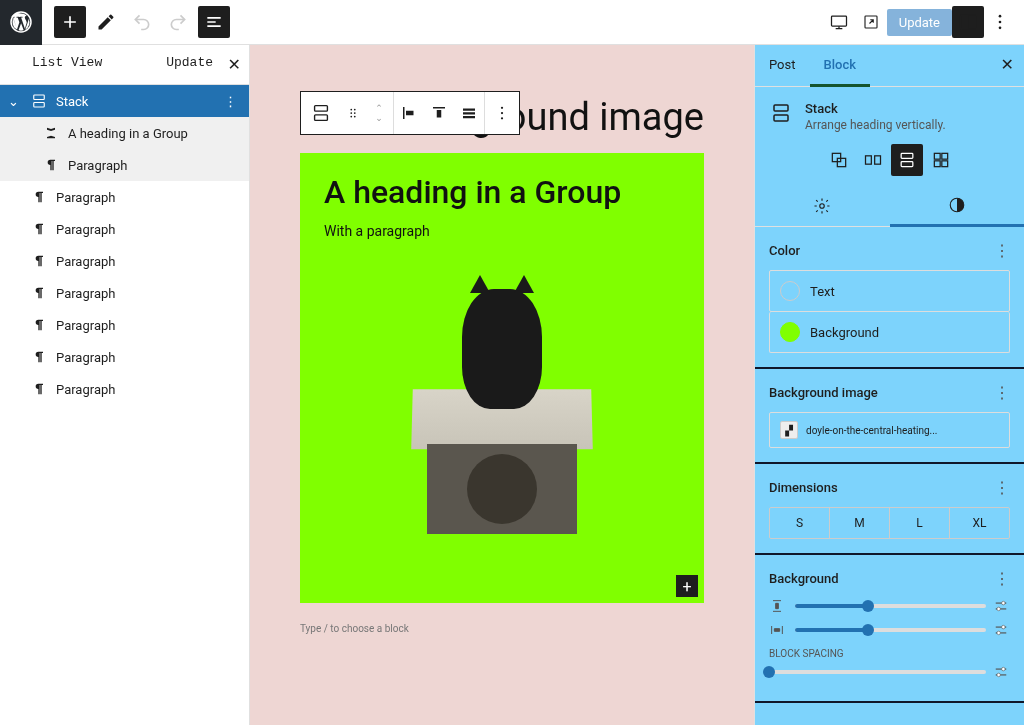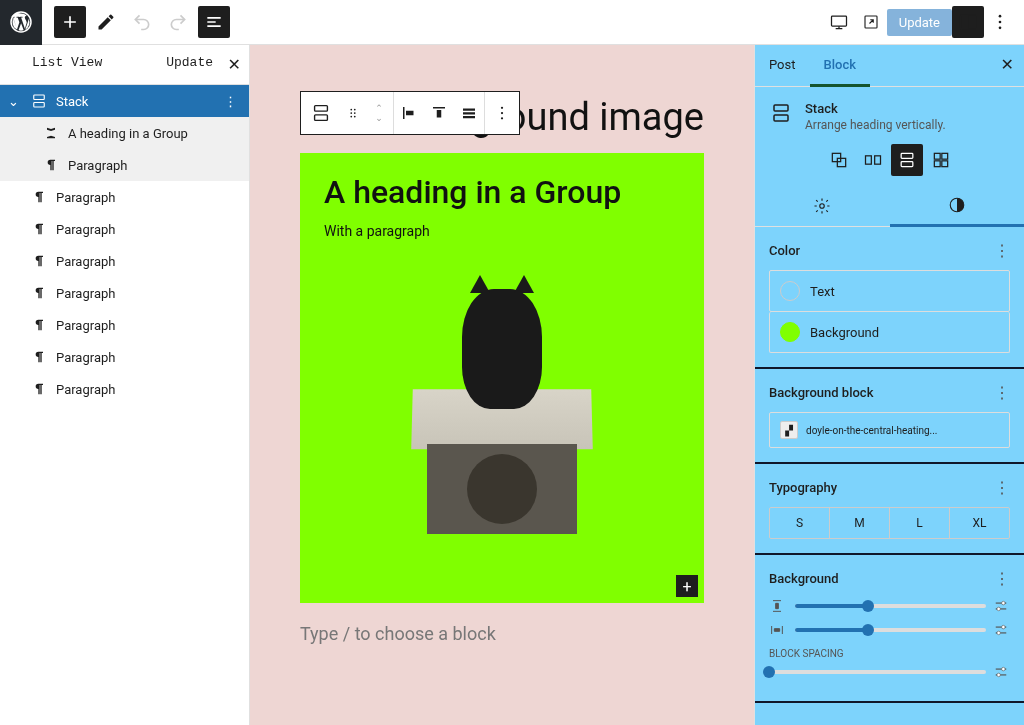--- a/index.html
+++ b/index.html
@@ -35,21 +35,21 @@
     .tree-item .icon { width: 18px; height: 18px; display: flex; align-items: center; justify-content: center; }
     .tree-options { margin-left: auto; padding: 0 4px; }
     
     
     .canvas-wrap { flex: 1; background: #eed6d3; overflow: auto; position: relative; padding: 50px; }
     .canvas-inner { max-width: 520px; margin: 0 auto; }
     .partial-heading { font-size: 38px; font-weight: 400; color: #111; margin-bottom: 14px; text-align: right; }
     .stack-block { background: #80ff00; padding: 20px 24px; position: relative; min-height: 450px; }
     .stack-heading { font-size: 32px; font-weight: 500; color: #111; margin-bottom: 12px; }
     .stack-para { font-size: 14px; color: #111; }
-    .placeholder-text { color: #777; font-size: 18px; margin-top: 20px; }
+    .placeholder-text { color: #777; font-size: 10px; margin-top: 20px; }
     .add-block-btn { position: absolute; bottom: 6px; right: 6px; width: 22px; height: 22px; background: #1e1e1e; color: #fff; display: flex; align-items: center; justify-content: center; font-size: 16px; }
     
     
     .cat-img { width: 200px; height: 260px; margin: 50px auto 0; position: relative; }
     .cat-silhouette { position: absolute; top: 0; left: 50%; transform: translateX(-50%); width: 80px; height: 120px; background: #1a1a1a; border-radius: 40% 40% 35% 35%; }
     .cat-silhouette::before { content: ''; position: absolute; top: -14px; left: 8px; width: 0; height: 0; border-left: 10px solid transparent; border-right: 10px solid transparent; border-bottom: 18px solid #1a1a1a; }
     .cat-silhouette::after { content: ''; position: absolute; top: -14px; right: 8px; width: 0; height: 0; border-left: 10px solid transparent; border-right: 10px solid transparent; border-bottom: 18px solid #1a1a1a; }
     .box { position: absolute; top: 100px; left: 10px; width: 180px; height: 60px; background: linear-gradient(#d8d4c8, #c8c4b8); transform: perspective(300px) rotateX(5deg); }
     .unit { position: absolute; top: 155px; left: 25px; width: 150px; height: 90px; background: #5a564e; }
     .unit::before { content:''; position:absolute; top:10px; left:40px; width:70px; height:70px; border-radius:50%; background:#3a362e; }
@@ -418,32 +418,32 @@
         <span>Text</span>
       </div>
       <div class="color-item">
         <div class="swatch green"></div>
         <span>Background</span>
       </div>
     </div>
 
     <div class="section">
       <div class="section-header">
-        <div class="section-title">Background block</div>
+        <div class="section-title">Background image</div>
         <div class="dots">⋮</div>
       </div>
       <div class="bg-image-field">
         <div class="bg-thumb">▞</div>
         <span class="fname">doyle-on-the-central-heating...</span>
       </div>
     </div>
 
     <div class="section">
       <div class="section-header">
-        <div class="section-title">Typography</div>
+        <div class="section-title">Dimensions</div>
         <div class="dots">⋮</div>
       </div>
       <div class="size-buttons">
         <div class="size-btn">S</div>
         <div class="size-btn">M</div>
         <div class="size-btn">L</div>
         <div class="size-btn">XL</div>
       </div>
     </div>
 

